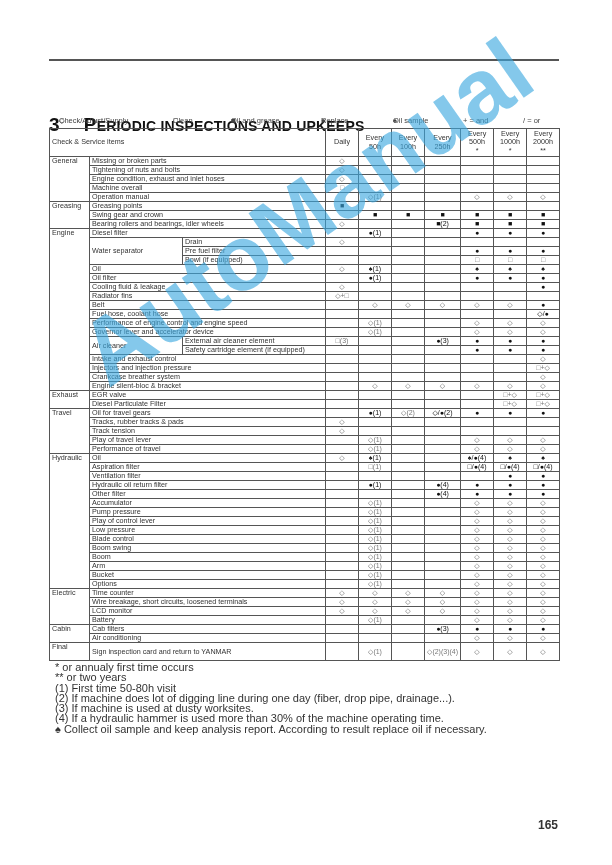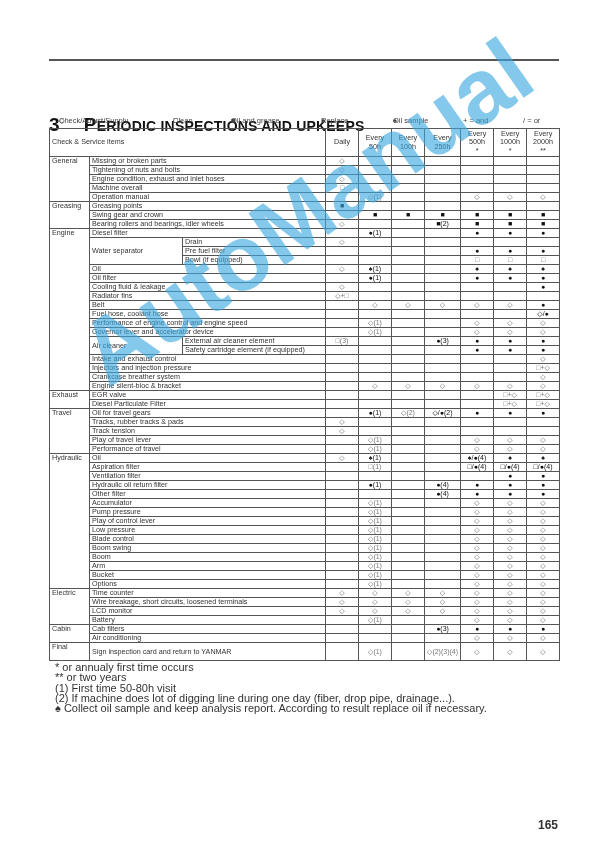--- a/index.html
+++ b/index.html
@@ -657,20 +657,22 @@
         <td class="c">◇</td>
       </tr>
     </tbody>
 </table>
 
 <div class="notes">
   <div>* or annualy first time occurs</div>
   <div>** or two years</div>
   <div>(1) First time 50-80h visit</div>
   <div>(2) If machine does lot of digging line during one day (fiber, drop pipe, drainage...).</div>
+  <div>(3) If machine is used at dusty worksites.</div>
+  <div>(4) If a hydraulic hammer is used more than 30% of the machine operating time.</div>
   <div>♠ Collect oil sample and keep analysis report. According to result replace oil if necessary.</div>
 </div>
 
 <div class="wm-wrap">
   <div class="watermark">AutoManual</div>
 </div>
 
 <div class="pageno">165</div>
 
 </body></html>

